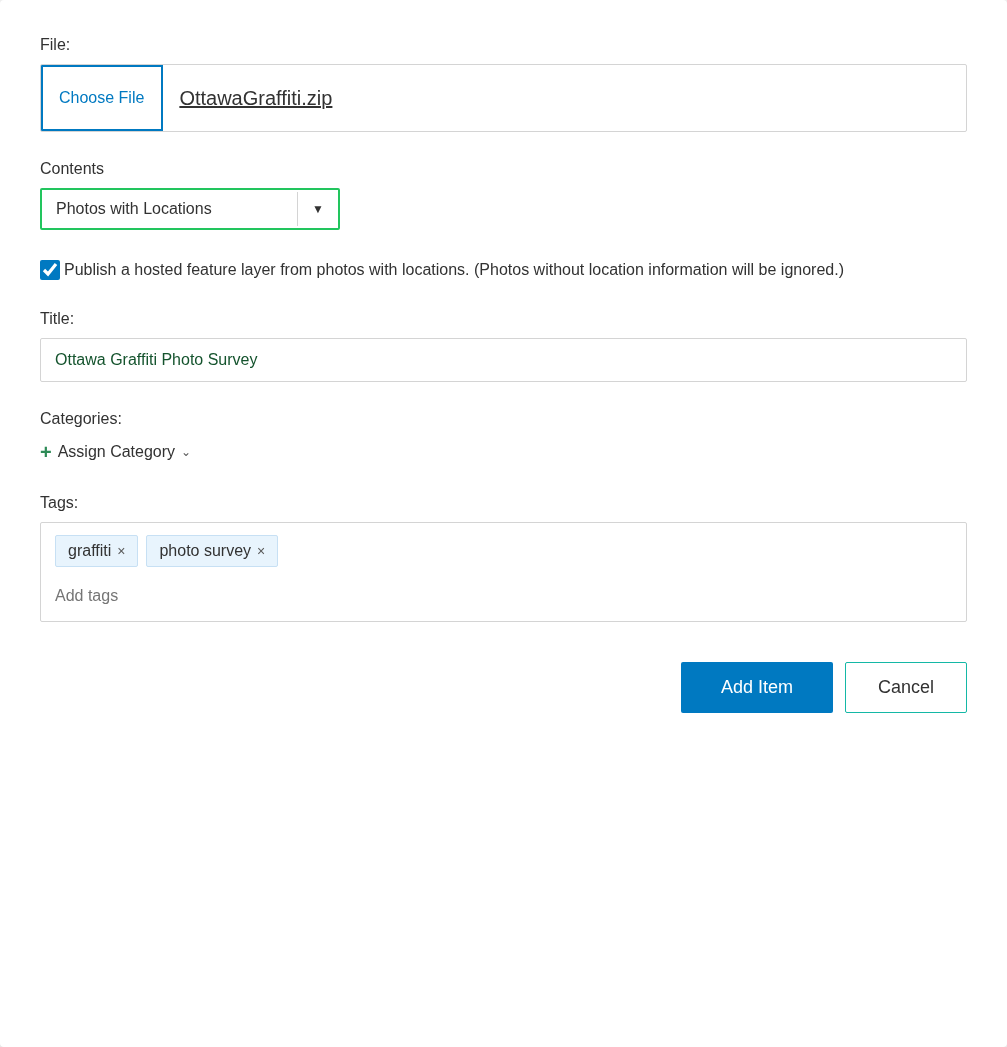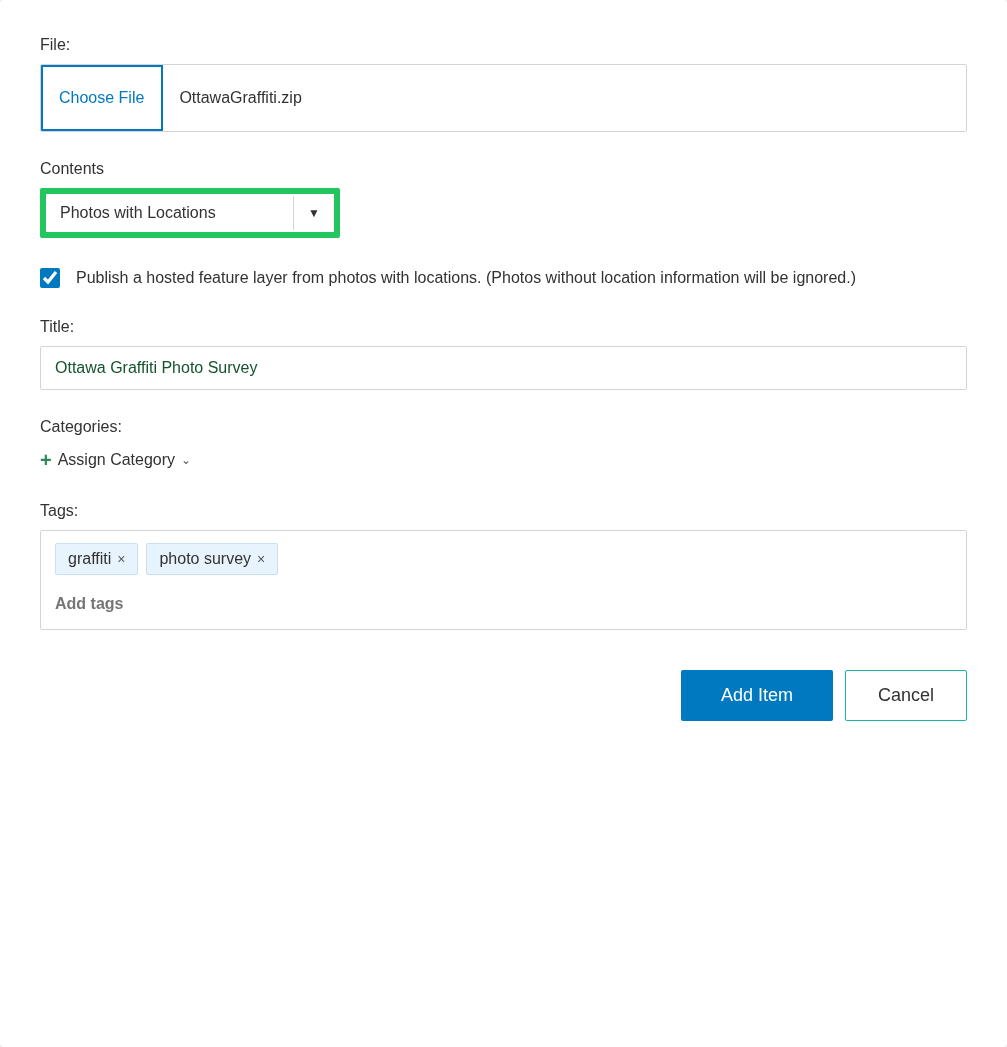--- a/index.html
+++ b/index.html
@@ -96,28 +96,29 @@
       color: #0079c1;
       font-size: 16px;
       cursor: pointer;
       white-space: nowrap;
       outline: 2px solid #0079c1;
       outline-offset: -2px;
     }
 
     .file-name {
       padding: 10px 16px;
-      font-size: 16px;
-      color: #323232;
+      font-size: 20px;
+      color: #323232;
+      text-decoration: underline;
     }
 
     .contents-select-wrapper {
       display: flex;
       align-items: center;
-      border: 6px solid #22c55e;
+      border: 2px solid #22c55e;
       border-radius: 2px;
       width: 300px;
       overflow: hidden;
     }
 
     .contents-select {
       flex: 1;
       padding: 10px 14px;
       font-size: 16px;
       color: #323232;
@@ -135,21 +136,21 @@
       color: #323232;
       font-size: 12px;
       cursor: pointer;
       display: flex;
       align-items: center;
     }
 
     .checkbox-row {
       display: flex;
       align-items: flex-start;
-      gap: 16px;
+      gap: 4px;
       margin-bottom: 28px;
     }
 
     .checkbox-input {
       width: 20px;
       height: 20px;
       margin-top: 2px;
       accent-color: #0079c1;
       flex-shrink: 0;
       cursor: pointer;
@@ -232,21 +233,20 @@
     }
 
     .tags-input {
       width: 100%;
       border: none;
       outline: none;
       font-size: 16px;
       color: #0369a1;
       padding: 4px 0;
       background: transparent;
-      font-weight: bold;
     }
 
     .dialog-footer {
       display: flex;
       justify-content: flex-end;
       gap: 12px;
       margin-top: 40px;
     }
 
     .btn-add-item {

